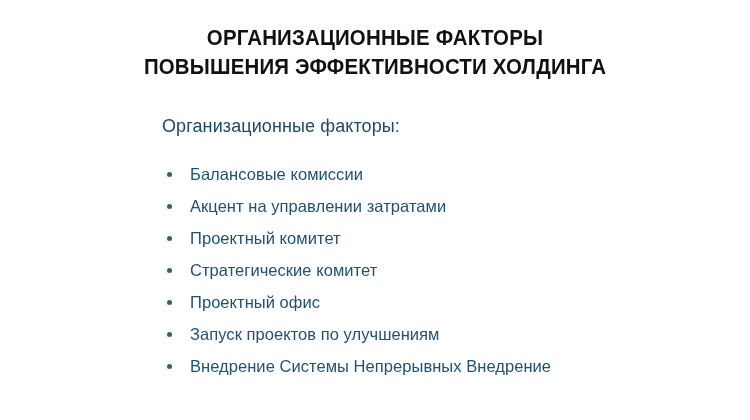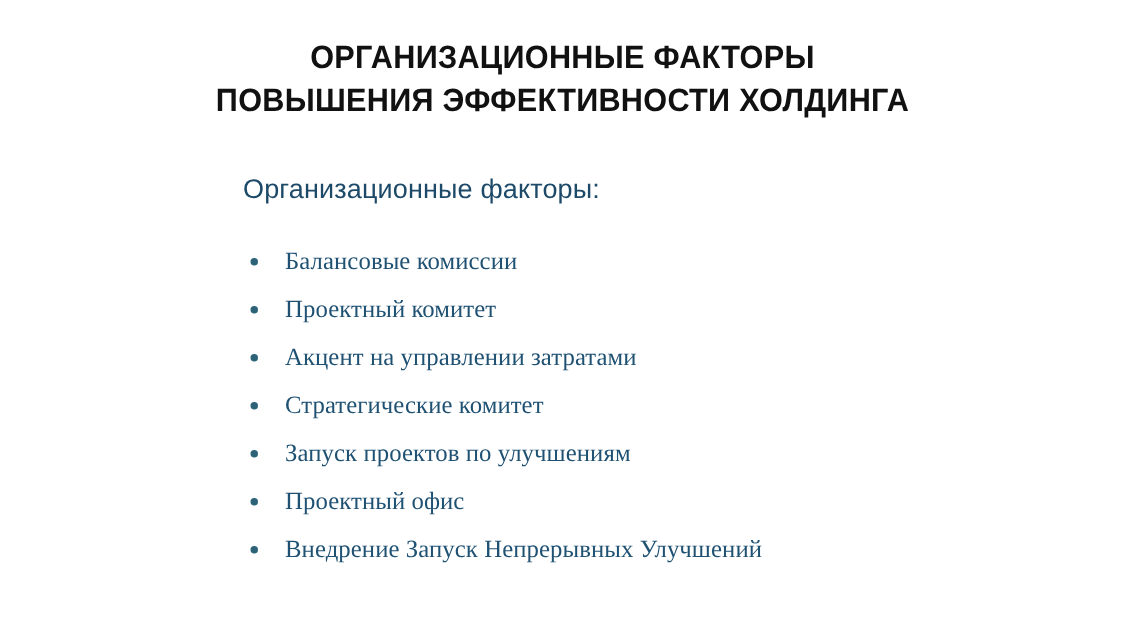--- a/index.html
+++ b/index.html
@@ -70,21 +70,21 @@
     padding: 0;
   }
 
   .bullet-item {
     position: relative;
     display: block;
     height: 32px;
     line-height: 32px;
     padding-left: 28px;
     color: #1f5173;
-    font-family: Liberation Serif, serif;
+    font-family: Liberation Sans, sans-serif;
     font-size: 16.5px;
     letter-spacing: 0.05px;
     white-space: nowrap;
   }
 
   .bullet-marker {
     position: absolute;
     left: 5px;
     top: 50%;
     width: 5px;
@@ -115,43 +115,43 @@
 
     <ul class="bullet-list">
 
       <li class="bullet-item">
         <span class="bullet-marker"></span>
         <span class="bullet-text">Балансовые комиссии</span>
       </li>
 
       <li class="bullet-item">
         <span class="bullet-marker"></span>
-        <span class="bullet-text">Проектный комитет</span>
+        <span class="bullet-text">Акцент на управлении затратами</span>
       </li>
 
       <li class="bullet-item">
         <span class="bullet-marker"></span>
-        <span class="bullet-text">Акцент на управлении затратами</span>
+        <span class="bullet-text">Проектный комитет</span>
       </li>
 
       <li class="bullet-item">
         <span class="bullet-marker"></span>
         <span class="bullet-text">Стратегические комитет</span>
       </li>
 
       <li class="bullet-item">
         <span class="bullet-marker"></span>
+        <span class="bullet-text">Проектный офис</span>
+      </li>
+
+      <li class="bullet-item">
+        <span class="bullet-marker"></span>
         <span class="bullet-text">Запуск проектов по улучшениям</span>
       </li>
 
       <li class="bullet-item">
         <span class="bullet-marker"></span>
-        <span class="bullet-text">Проектный офис</span>
-      </li>
-
-      <li class="bullet-item">
-        <span class="bullet-marker"></span>
-        <span class="bullet-text">Внедрение Запуск Непрерывных Улучшений</span>
+        <span class="bullet-text">Внедрение Системы Непрерывных Внедрение</span>
       </li>
 
     </ul>
   </div>
 </div>
 
 </body></html>

